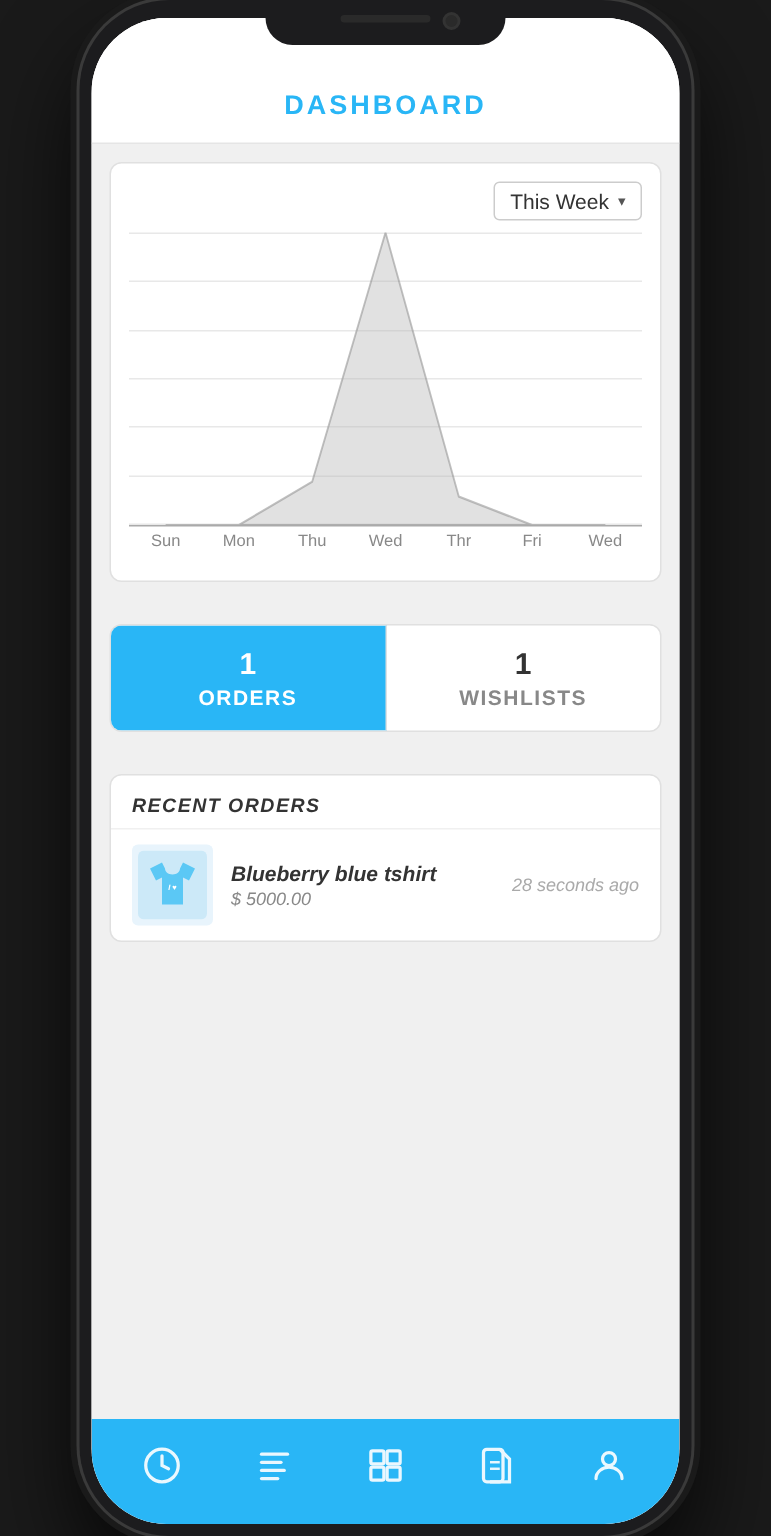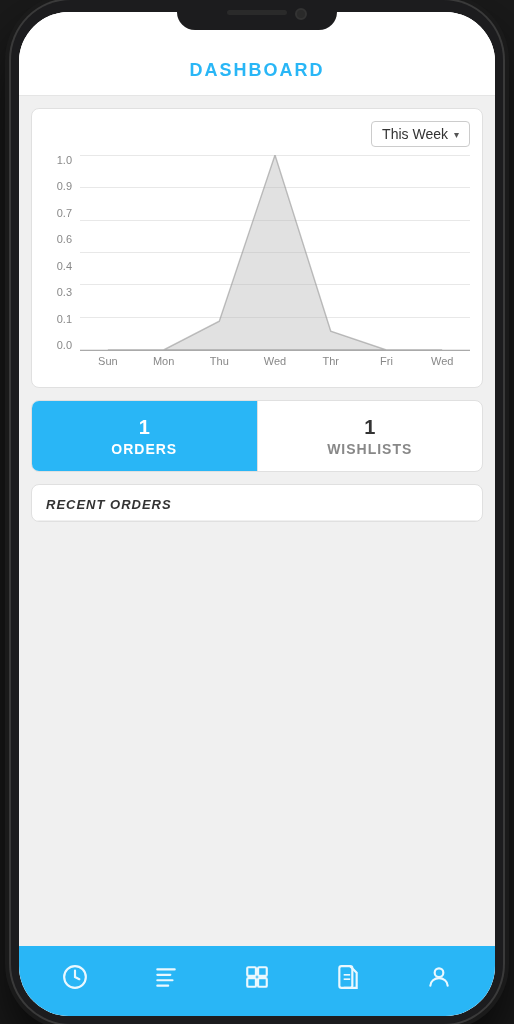--- a/index.html
+++ b/index.html
@@ -6,21 +6,21 @@
     body {
       background: #1a1a1a;
       display: flex;
       justify-content: center;
       align-items: center;
       min-height: 100vh;
       font-family: -apple-system, BlinkMacSystemFont, 'Helvetica Neue', Arial, sans-serif;
     }
 
     .phone-frame {
-      width: 492px;
+      width: 408px;
       height: 1024px;
       background: #1c1c1e;
       border-radius: 60px;
       position: relative;
       box-shadow: 0 0 0 2px #3a3a3a, 0 0 0 6px #1a1a1a, 0 30px 60px rgba(0,0,0,0.8);
       overflow: hidden;
       display: flex;
       flex-direction: column;
     }
 
@@ -97,21 +97,21 @@
       letter-spacing: 2px;
     }
 
     
     .content {
       flex: 1;
       overflow-y: auto;
       padding: 12px;
       display: flex;
       flex-direction: column;
-      gap: 12px;
+      gap: 28px;
       background: #f0f0f0;
     }
 
     
     .chart-card {
       background: white;
       border-radius: 8px;
       padding: 12px;
       border: 1px solid #e0e0e0;
     }
@@ -357,30 +357,20 @@
         <div class="chart-card">
           <div class="chart-header">
             <div class="period-selector">
               <span class="period-selector-text">This Week</span>
               <span class="chevron-down">▾</span>
             </div>
           </div>
 
           <div class="chart-area">
 
-            <div class="y-axis">
-              <span class="y-label">1.0</span>
-              <span class="y-label">0.9</span>
-              <span class="y-label">0.7</span>
-              <span class="y-label">0.6</span>
-              <span class="y-label">0.4</span>
-              <span class="y-label">0.3</span>
-              <span class="y-label">0.1</span>
-              <span class="y-label">0.0</span>
-            </div>
 
             <div class="chart-plot">
               <div class="grid-lines">
                 <div class="grid-line"></div>
                 <div class="grid-line"></div>
                 <div class="grid-line"></div>
                 <div class="grid-line"></div>
                 <div class="grid-line"></div>
                 <div class="grid-line"></div>
                 <div class="grid-line"></div>
@@ -409,20 +399,37 @@
             <span class="stat-label">ORDERS</span>
           </div>
           <div class="stat-card">
             <span class="stat-number">1</span>
             <span class="stat-label">WISHLISTS</span>
           </div>
         </div>
 
         <div class="recent-card">
           <div class="recent-header">RECENT ORDERS</div>
+          <div class="order-item">
+            <div class="order-thumbnail">
+
+              <svg width="46" height="46" viewBox="0 0 46 46">
+                <rect width="46" height="46" fill="#cce9f8" rx="4"></rect>
+
+                <path d="M8,12 L16,8 L18,12 C18,14 20,16 23,16 C26,16 28,14 28,12 L30,8 L38,12 L34,20 L30,18 L30,36 L16,36 L16,18 L12,20 Z" fill="#5bc8f5" stroke="none"></path>
+
+                <text x="23" y="26" text-anchor="middle" font-size="5" font-weight="bold" fill="white">I ♥</text>
+              </svg>
+            </div>
+            <div class="order-info">
+              <div class="order-name">Blueberry blue tshirt</div>
+              <div class="order-price">$ 5000.00</div>
+            </div>
+            <div class="order-time">28 seconds ago</div>
+          </div>
         </div>
 
       </div>
 
       <div class="bottom-nav">
 
         <div class="nav-item">
           <svg class="nav-icon" viewBox="0 0 24 24">
             <circle cx="12" cy="12" r="10" fill="none" stroke="white" stroke-width="2"></circle>
             <polyline points="12,6 12,12 16,14" fill="none" stroke="white" stroke-width="2" stroke-linecap="round"></polyline>

